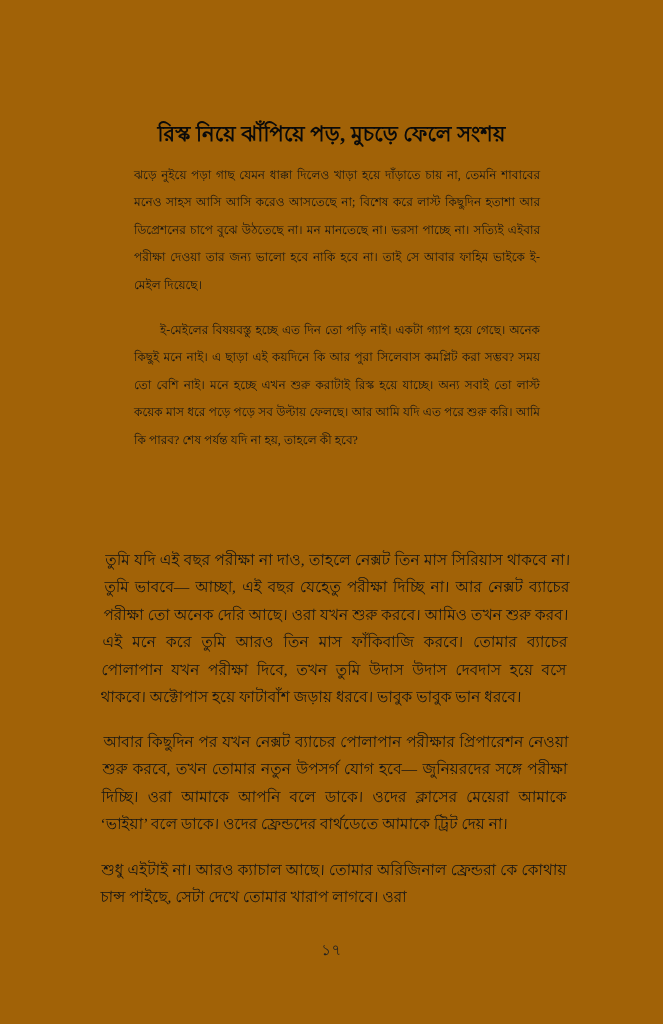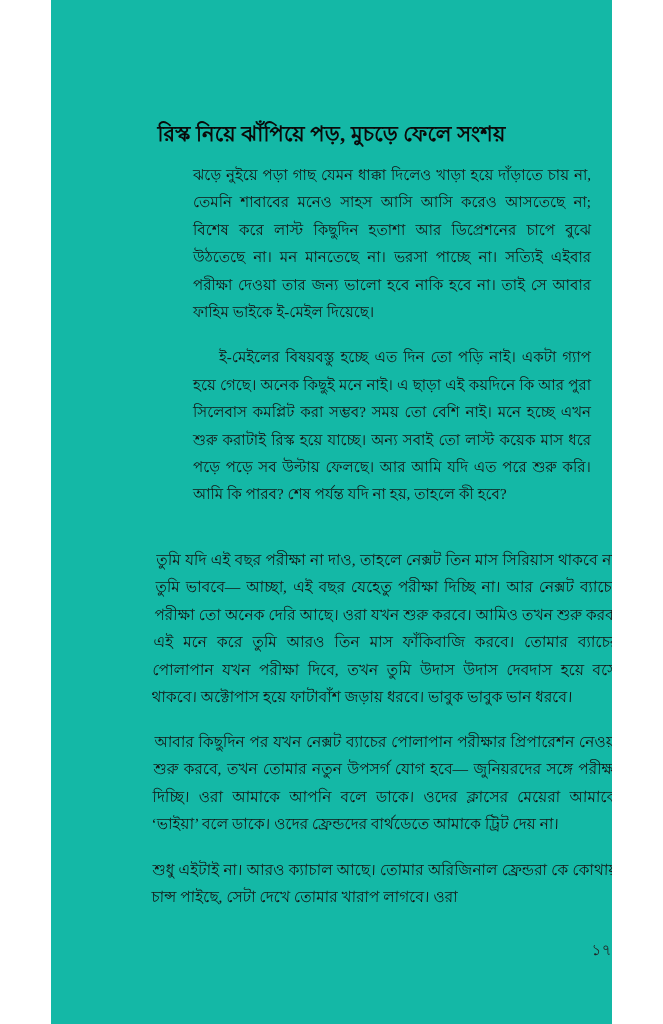--- a/index.html
+++ b/index.html
@@ -9,24 +9,24 @@
     background: #ffffff;
   }
   body {
     font-family: "Liberation Serif", "DejaVu Serif", serif;
     color: #111111;
     -webkit-font-smoothing: antialiased;
   }
 
   #page {
     position: relative;
-    width: 561px;
+    width: 663px;
     height: 1024px;
     margin: 0 auto;
-    background: #14b8a6;
+    background: #a16207;
     overflow: hidden;
     box-sizing: border-box;
   }
 
   
   .chapter-title {
     position: absolute;
     left: 0;
     right: 0;
     top: 106px;
@@ -40,22 +40,22 @@
 
   
   .body-column {
     position: absolute;
     left: 130px;
     top: 162px;
     width: 410px;
   }
 
   p.para {
-    margin: 0 0 18px 12px;
-    font-size: 15px;
+    margin: 0 0 18px 4px;
+    font-size: 12px;
     line-height: 27.4px;
     text-align: justify;
     text-justify: inter-word;
     color: #141414;
     word-spacing: 0.2px;
   }
   p.para:last-child { margin-bottom: 0; }
 
   p.para.indented {
     text-indent: 26px;
@@ -81,21 +81,21 @@
     transform-origin: left bottom;
   }
   p.quote:last-child { margin-bottom: 0; }
 
   
   .folio {
     position: absolute;
     left: 0;
     right: 0;
     top: 938px;
-    text-align: right;
+    text-align: center;
     font-size: 15px;
     color: #222222;
     letter-spacing: 0.5px;
   }
 </style>
 </head>
 <body>
 
 <div id="page">
 

